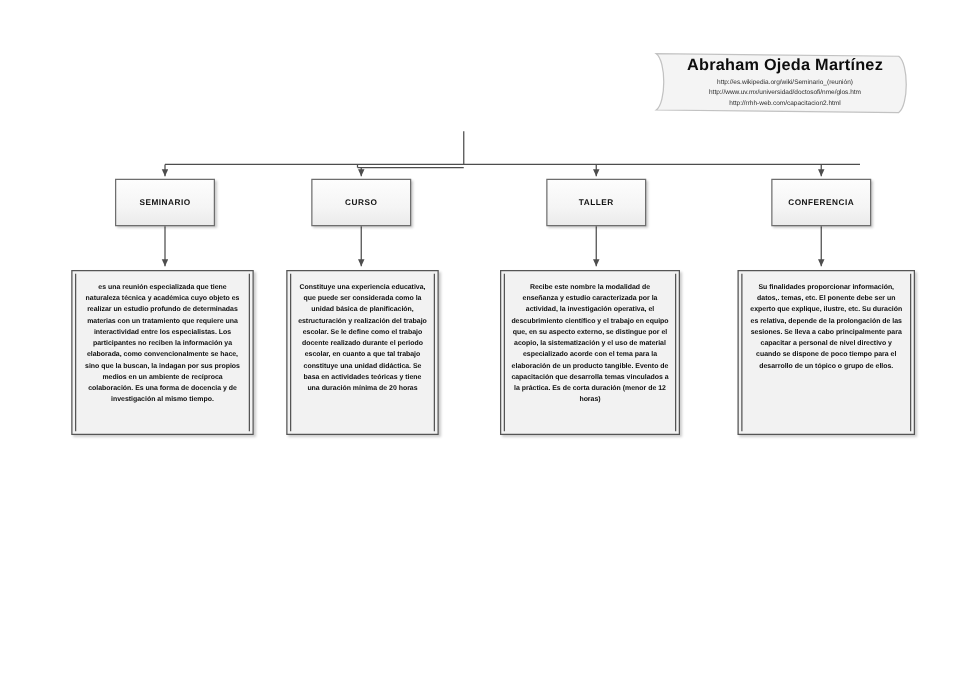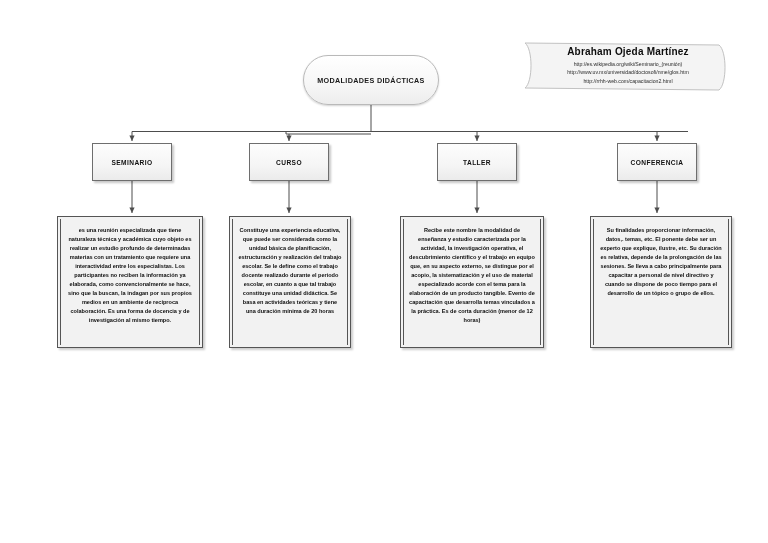--- a/index.html
+++ b/index.html
@@ -131,21 +131,21 @@
     width: 210px;
     height: 53px;
     display: flex;
     flex-direction: column;
     align-items: center;
     justify-content: center;
     box-sizing: border-box;
     padding: 3px 14px 3px 14px;
   }
   .banner-title {
-    font-size: 10px;
+    font-size: 13px;
     font-weight: bold;
     color: #0d0d0d;
     letter-spacing: 0.2px;
     margin-bottom: 3px;
   }
   .banner-url {
     font-size: 5.2px;
     color: #2c2c2c;
     line-height: 1.55;
     white-space: nowrap;
@@ -176,23 +176,20 @@
       <path d="M477,131.5 L477,141" marker-end="url(#arrow)"></path>
       <path d="M657,131.5 L657,141" marker-end="url(#arrow)"></path>
 
       <path d="M132,181 L132,213" marker-end="url(#arrow)"></path>
       <path d="M289,181 L289,213" marker-end="url(#arrow)"></path>
       <path d="M477,181 L477,213" marker-end="url(#arrow)"></path>
       <path d="M657,181 L657,213" marker-end="url(#arrow)"></path>
     </g>
   </svg>
 
-  <div class="root-node">
-    <span>MODALIDADES DIDÁCTICAS</span>
-  </div>
 
   <div class="cat-box cat-1">
     <span>SEMINARIO</span>
   </div>
   <div class="cat-box cat-2">
     <span>CURSO</span>
   </div>
   <div class="cat-box cat-3">
     <span>TALLER</span>
   </div>

